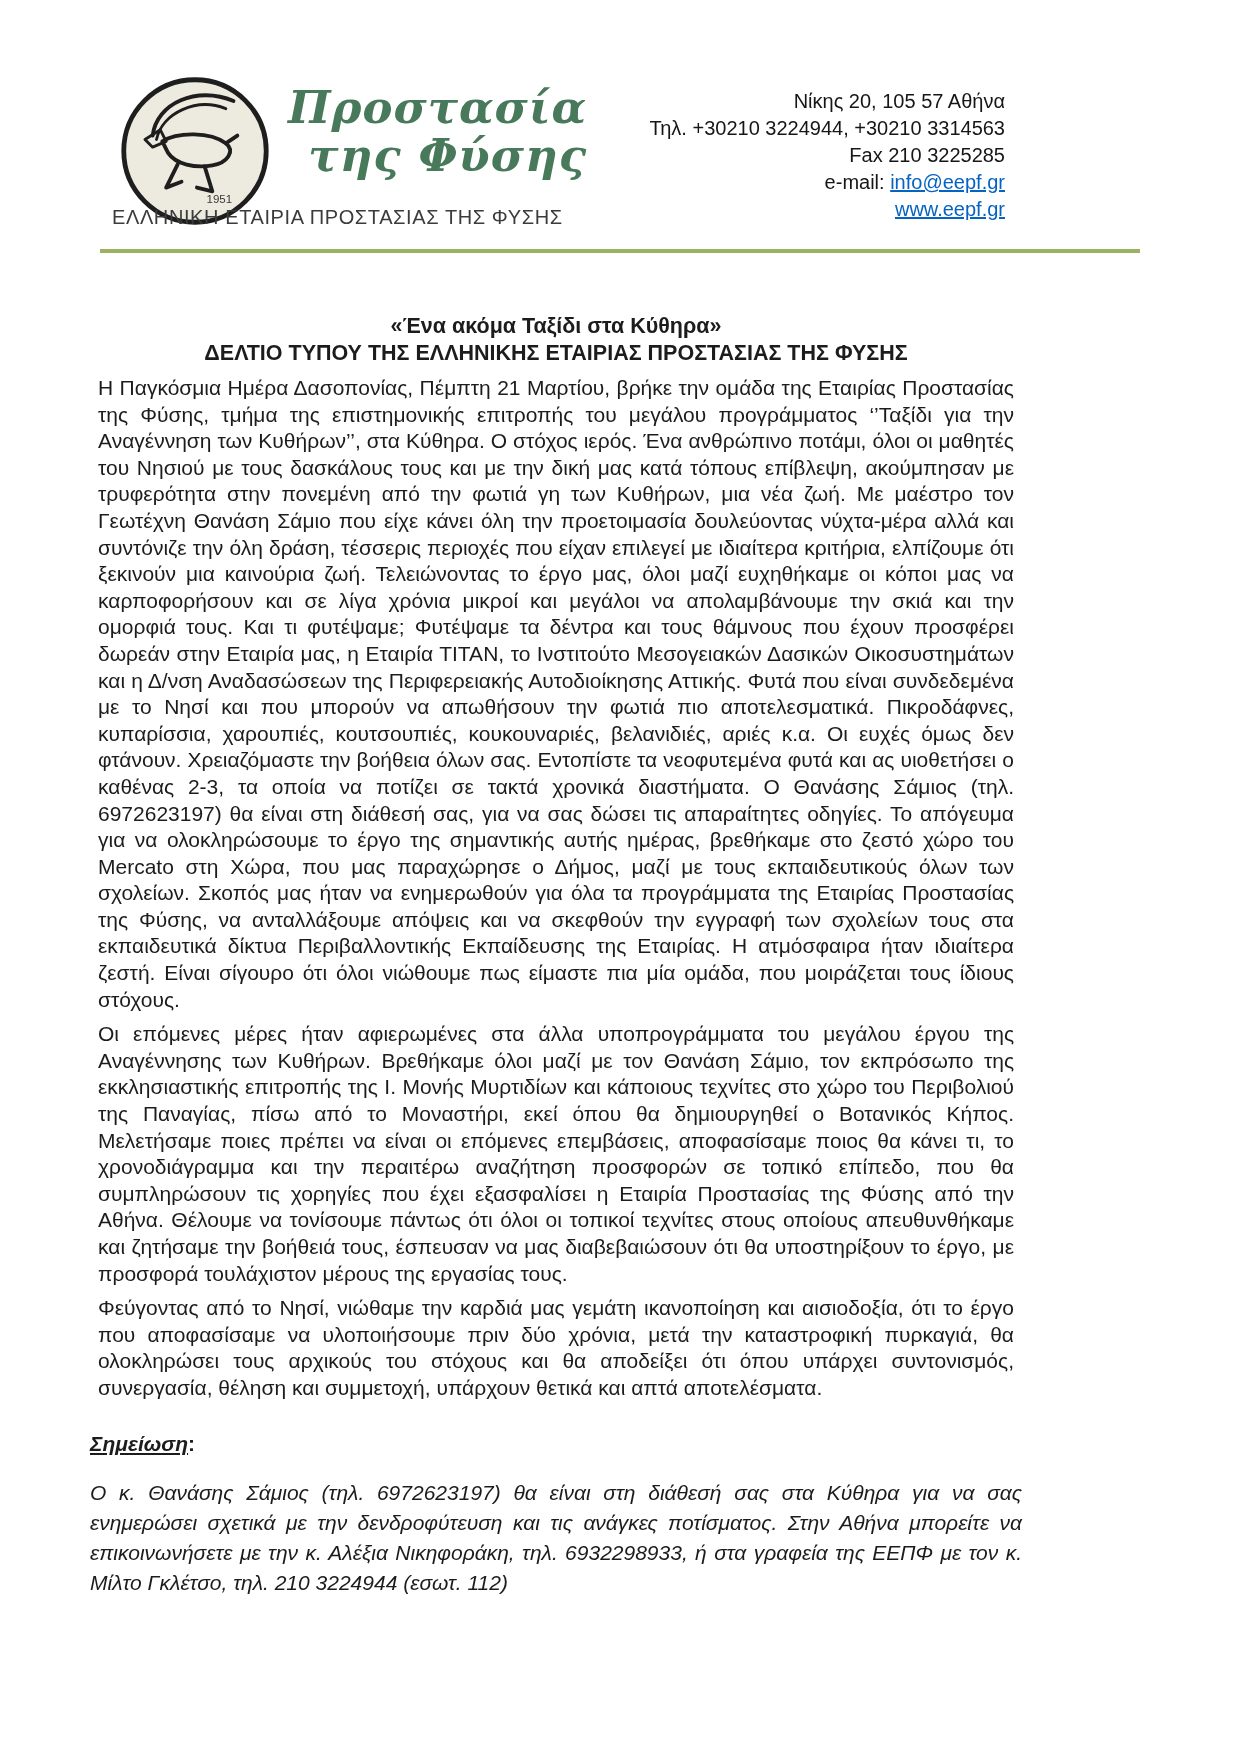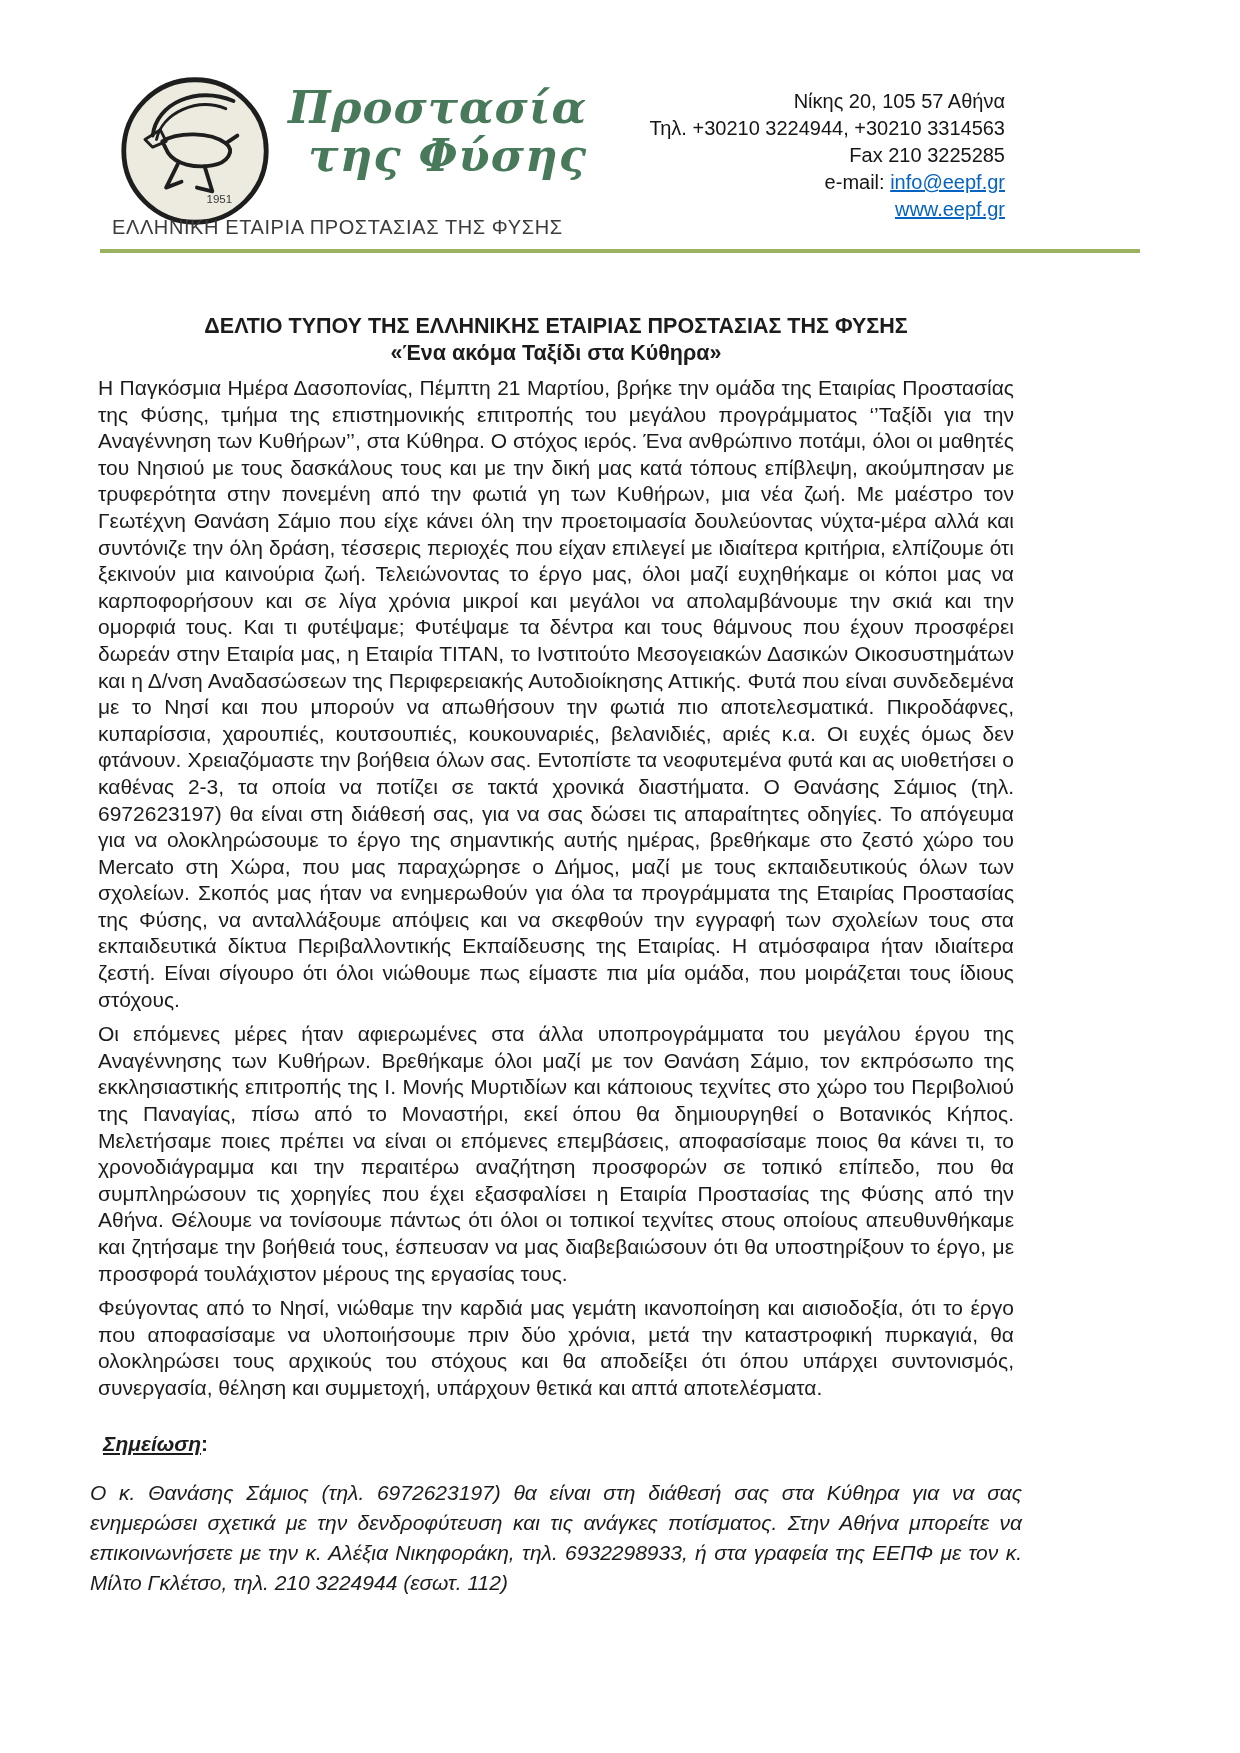--- a/index.html
+++ b/index.html
@@ -36,21 +36,21 @@
     font-weight: bold;
     font-size: 45px;
     line-height: 48px;
     color: #47795a;
     letter-spacing: 1px;
     white-space: nowrap;
     text-align: right;
   }
   .org-name {
     position: absolute;
-    left: 112px; top: 216px;
+    left: 112px; top: 206px;
     font-size: 20px;
     letter-spacing: 0.6px;
     color: #3b3b3b;
     white-space: nowrap;
   }
   .contact {
     position: absolute;
     top: 88px;
     right: 235px;
     text-align: right;
@@ -86,21 +86,20 @@
     margin-top: 8px;
     font-size: 21px;
     line-height: 26.6px;
     text-align: justify;
   }
   .body-text p { margin: 8px; }
 
   .note-block {
     margin-top: 30px;
     font-size: 21px;
-    margin-left: 13px;
   }
   .note-label {
     font-weight: bold;
     font-style: italic;
     text-decoration: underline;
   }
   .note-colon { font-weight: bold; }
   .note-text {
     margin-top: 22px;
     font-style: italic;
@@ -153,22 +152,22 @@
         <a href="#">www.eepf.gr</a>
       </div>
     </div>
 
     <div class="rule"></div>
   </div>
 
   <div class="doc">
 
     <div class="title-block">
+      <div>«Ένα ακόμα Ταξίδι στα Κύθηρα»</div>
       <div>ΔΕΛΤΙΟ ΤΥΠΟΥ ΤΗΣ ΕΛΛΗΝΙΚΗΣ ΕΤΑΙΡΙΑΣ ΠΡΟΣΤΑΣΙΑΣ ΤΗΣ ΦΥΣΗΣ</div>
-      <div>«Ένα ακόμα Ταξίδι στα Κύθηρα»</div>
     </div>
 
     <div class="body-text">
       <p>Η Παγκόσμια Ημέρα Δασοπονίας, Πέμπτη 21 Μαρτίου, βρήκε την ομάδα της Εταιρίας Προστασίας της Φύσης, τμήμα της επιστημονικής επιτροπής του μεγάλου προγράμματος ‘’Ταξίδι για την Αναγέννηση των Κυθήρων’’, στα Κύθηρα. Ο στόχος ιερός. Ένα ανθρώπινο ποτάμι, όλοι οι μαθητές του Νησιού με τους δασκάλους τους και με την δική μας κατά τόπους επίβλεψη, ακούμπησαν με τρυφερότητα στην πονεμένη από την φωτιά γη των Κυθήρων, μια νέα ζωή. Με μαέστρο τον Γεωτέχνη Θανάση Σάμιο που είχε κάνει όλη την προετοιμασία δουλεύοντας νύχτα-μέρα αλλά και συντόνιζε την όλη δράση, τέσσερις περιοχές που είχαν επιλεγεί με ιδιαίτερα κριτήρια, ελπίζουμε ότι ξεκινούν μια καινούρια ζωή. Τελειώνοντας το έργο μας, όλοι μαζί ευχηθήκαμε οι κόποι μας να καρποφορήσουν και σε λίγα χρόνια μικροί και μεγάλοι να απολαμβάνουμε την σκιά και την ομορφιά τους. Και τι φυτέψαμε; Φυτέψαμε τα δέντρα και τους θάμνους που έχουν προσφέρει δωρεάν στην Εταιρία μας, η Εταιρία ΤΙΤΑΝ, το Ινστιτούτο Μεσογειακών Δασικών Οικοσυστημάτων και η Δ/νση Αναδασώσεων της Περιφερειακής Αυτοδιοίκησης Αττικής. Φυτά που είναι συνδεδεμένα με το Νησί και που μπορούν να απωθήσουν την φωτιά πιο αποτελεσματικά. Πικροδάφνες, κυπαρίσσια, χαρουπιές, κουτσουπιές, κουκουναριές, βελανιδιές, αριές κ.α. Οι ευχές όμως δεν φτάνουν. Χρειαζόμαστε την βοήθεια όλων σας. Εντοπίστε τα νεοφυτεμένα φυτά και ας υιοθετήσει ο καθένας 2-3, τα οποία να ποτίζει σε τακτά χρονικά διαστήματα. Ο Θανάσης Σάμιος (τηλ. 6972623197) θα είναι στη διάθεσή σας, για να σας δώσει τις απαραίτητες οδηγίες. Το απόγευμα για να ολοκληρώσουμε το έργο της σημαντικής αυτής ημέρας, βρεθήκαμε στο ζεστό χώρο του Mercato  στη Χώρα, που μας παραχώρησε ο Δήμος, μαζί με τους εκπαιδευτικούς όλων των σχολείων. Σκοπός μας ήταν να ενημερωθούν για όλα τα προγράμματα της Εταιρίας Προστασίας της Φύσης, να ανταλλάξουμε απόψεις και να σκεφθούν την εγγραφή των σχολείων τους στα εκπαιδευτικά δίκτυα Περιβαλλοντικής Εκπαίδευσης της Εταιρίας. Η ατμόσφαιρα ήταν ιδιαίτερα ζεστή. Είναι σίγουρο ότι όλοι νιώθουμε πως είμαστε πια μία ομάδα, που μοιράζεται τους ίδιους στόχους.</p>
       <p>Οι επόμενες μέρες ήταν αφιερωμένες στα άλλα υποπρογράμματα του μεγάλου έργου της Αναγέννησης των Κυθήρων. Βρεθήκαμε όλοι μαζί με τον Θανάση Σάμιο, τον εκπρόσωπο της εκκλησιαστικής επιτροπής της Ι. Μονής Μυρτιδίων και κάποιους τεχνίτες στο χώρο του Περιβολιού της Παναγίας, πίσω από το Μοναστήρι, εκεί όπου θα δημιουργηθεί ο Βοτανικός Κήπος. Μελετήσαμε ποιες πρέπει να είναι οι επόμενες επεμβάσεις, αποφασίσαμε ποιος θα κάνει τι, το χρονοδιάγραμμα και την περαιτέρω αναζήτηση προσφορών σε τοπικό επίπεδο, που θα συμπληρώσουν τις χορηγίες που έχει εξασφαλίσει η Εταιρία Προστασίας της Φύσης από την Αθήνα. Θέλουμε να τονίσουμε πάντως ότι όλοι οι τοπικοί τεχνίτες στους οποίους απευθυνθήκαμε και ζητήσαμε την βοήθειά τους, έσπευσαν να μας διαβεβαιώσουν ότι θα υποστηρίξουν το έργο, με προσφορά τουλάχιστον μέρους της εργασίας τους.</p>
       <p>Φεύγοντας από το Νησί, νιώθαμε την καρδιά μας γεμάτη ικανοποίηση και αισιοδοξία, ότι το έργο που αποφασίσαμε να υλοποιήσουμε πριν δύο χρόνια, μετά την καταστροφική πυρκαγιά, θα ολοκληρώσει τους αρχικούς του στόχους και θα αποδείξει ότι όπου υπάρχει συντονισμός, συνεργασία, θέληση και συμμετοχή, υπάρχουν θετικά και απτά αποτελέσματα.</p>
     </div>
 
     <div class="note-block">
       <span class="note-label">Σημείωση</span><span class="note-colon">:</span>

